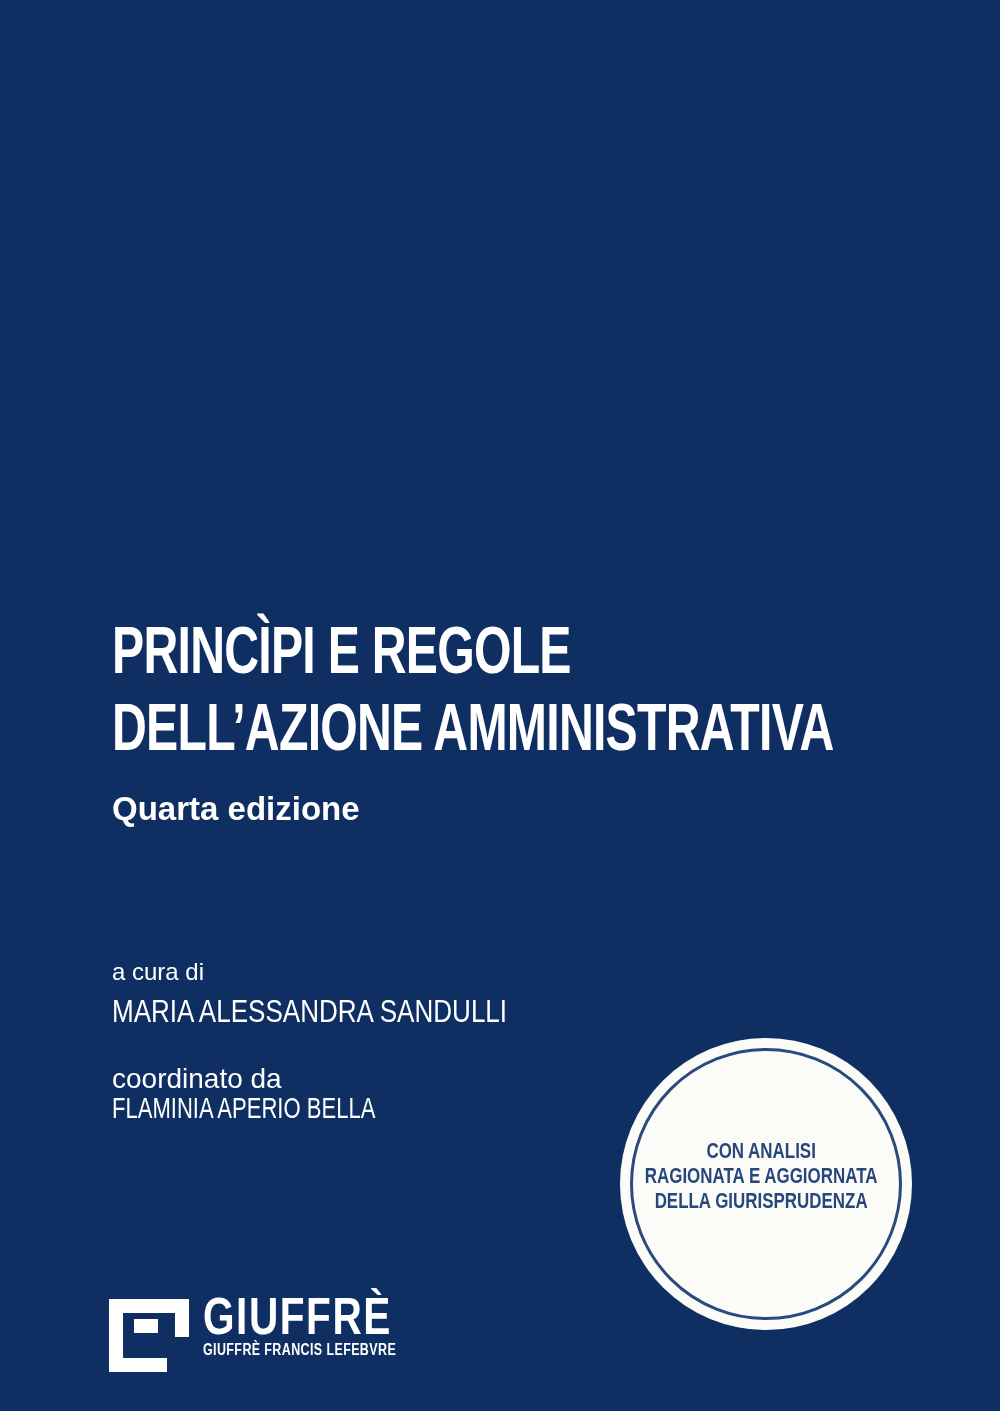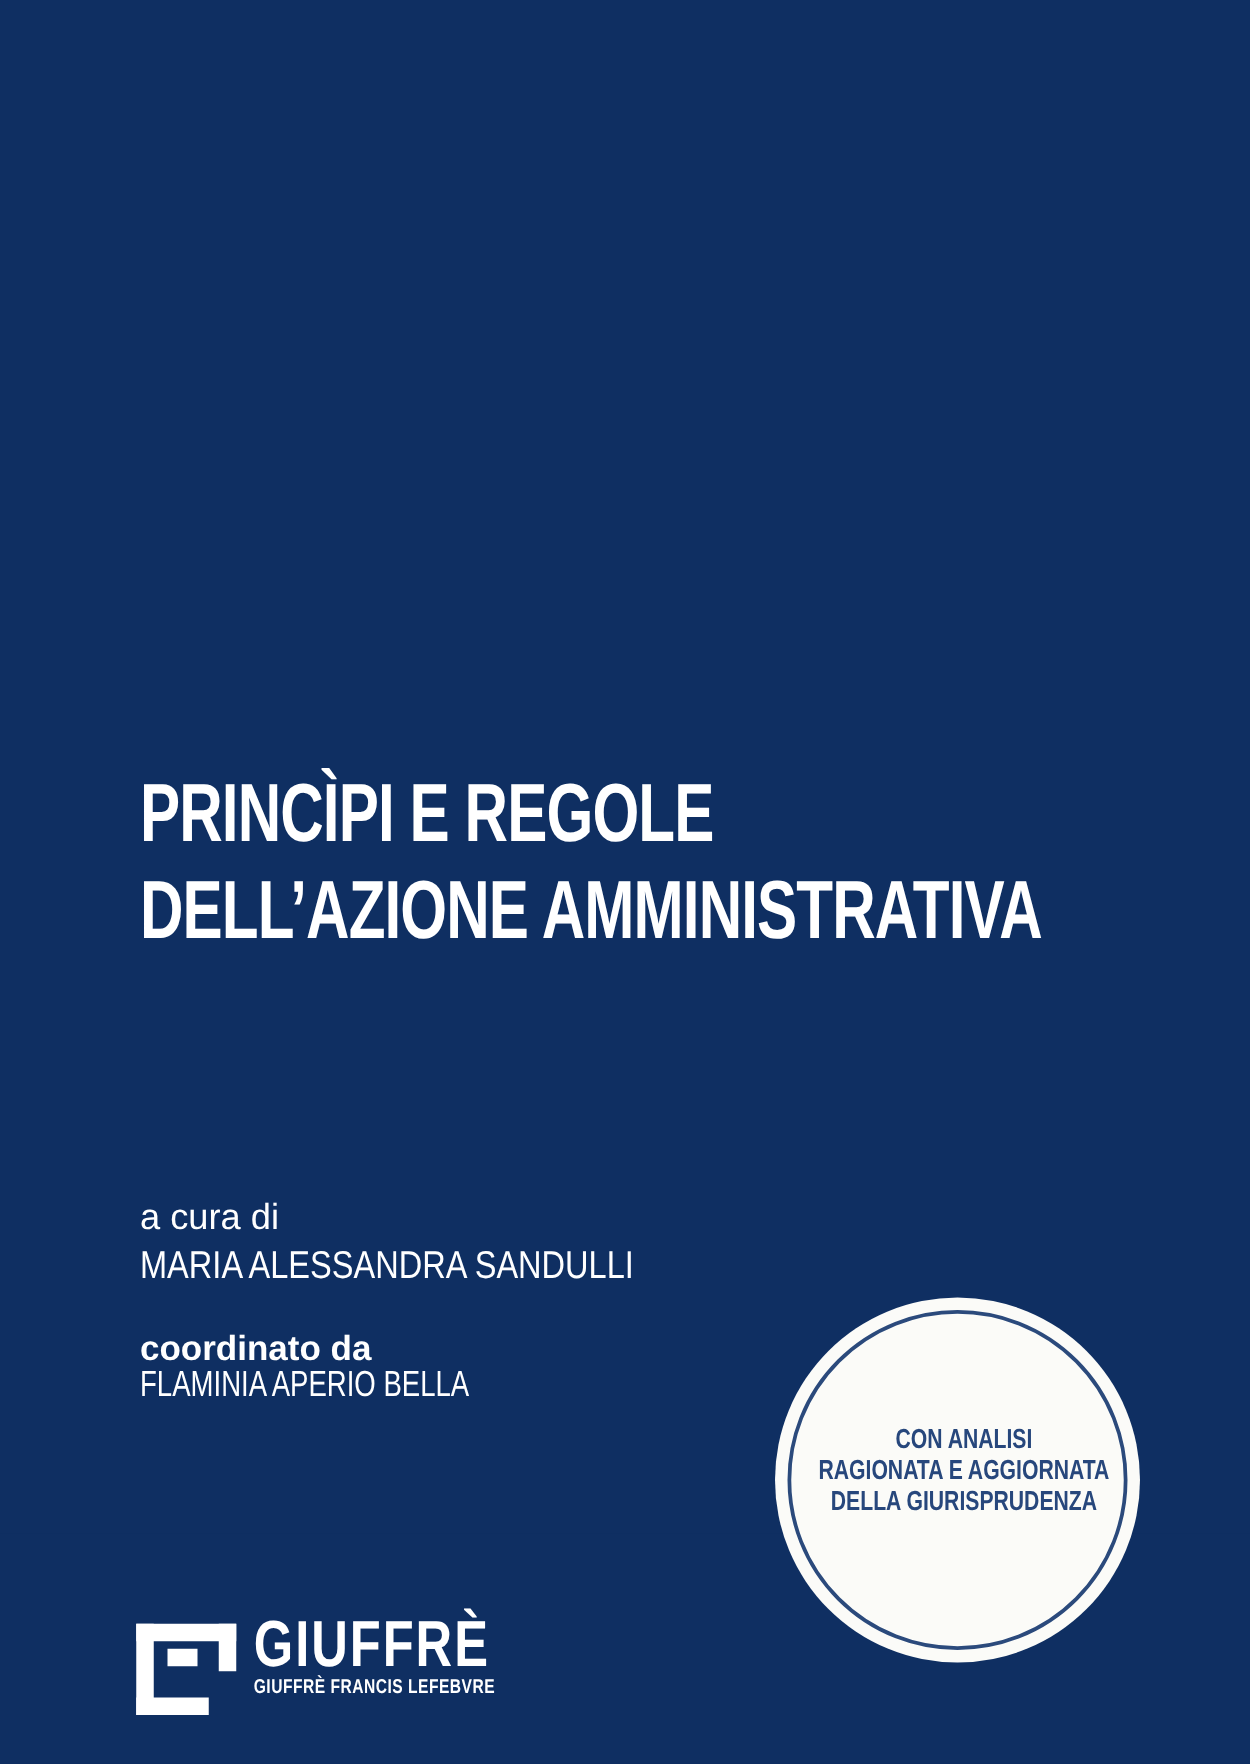--- a/index.html
+++ b/index.html
@@ -61,37 +61,37 @@
     white-space: nowrap;
   }
   .credit-name {
     position: absolute;
     left: 112px;
     color: var(--text);
     font-weight: normal;
     white-space: nowrap;
     transform-origin: left top;
   }
-  .curated-label   { top: 958px;  font-size: 29px; }
+  .curated-label   { top: 958px;  font-size: 24px; }
   .curator-name    { top: 994px;  font-size: 31px; transform: scaleX(0.84); }
-  .coordinated-label { top: 1063px; font-size: 28px; font-weight: bold; }
+  .coordinated-label { top: 1063px; font-size: 28px; }
   .coordinator-name  { top: 1092px; font-size: 29px; transform: scaleX(0.76); }
 
   
   .badge {
     position: absolute;
     left: 620px;
     top: 1038px;
     width: 292px;
     height: 292px;
     border-radius: 50%;
     background: var(--badge-background);
     display: flex;
     flex-direction: column;
-    align-items: flex-start;
+    align-items: flex-end;
     justify-content: center;
     padding-bottom: 18px;
   }
   .badge-ring {
     position: absolute;
     left: 10px;
     top: 10px;
     right: 10px;
     bottom: 10px;
     border: 3px solid var(--badge-ring);
@@ -158,20 +158,21 @@
 <body>
 
 <div class="cover">
 
   <div class="title">
     <div class="title-line">PRINCÌPI E REGOLE</div>
     <div class="title-line">DELL’AZIONE AMMINISTRATIVA</div>
   </div>
 
   <div class="edition">
+    <div>Quarta edizione</div>
   </div>
 
   <div class="credit-label curated-label">a cura di</div>
   <div class="credit-name curator-name">MARIA ALESSANDRA SANDULLI</div>
 
   <div class="credit-label coordinated-label">coordinato da</div>
   <div class="credit-name coordinator-name">FLAMINIA APERIO BELLA</div>
 
   <div class="badge">
     <div class="badge-ring"></div>

